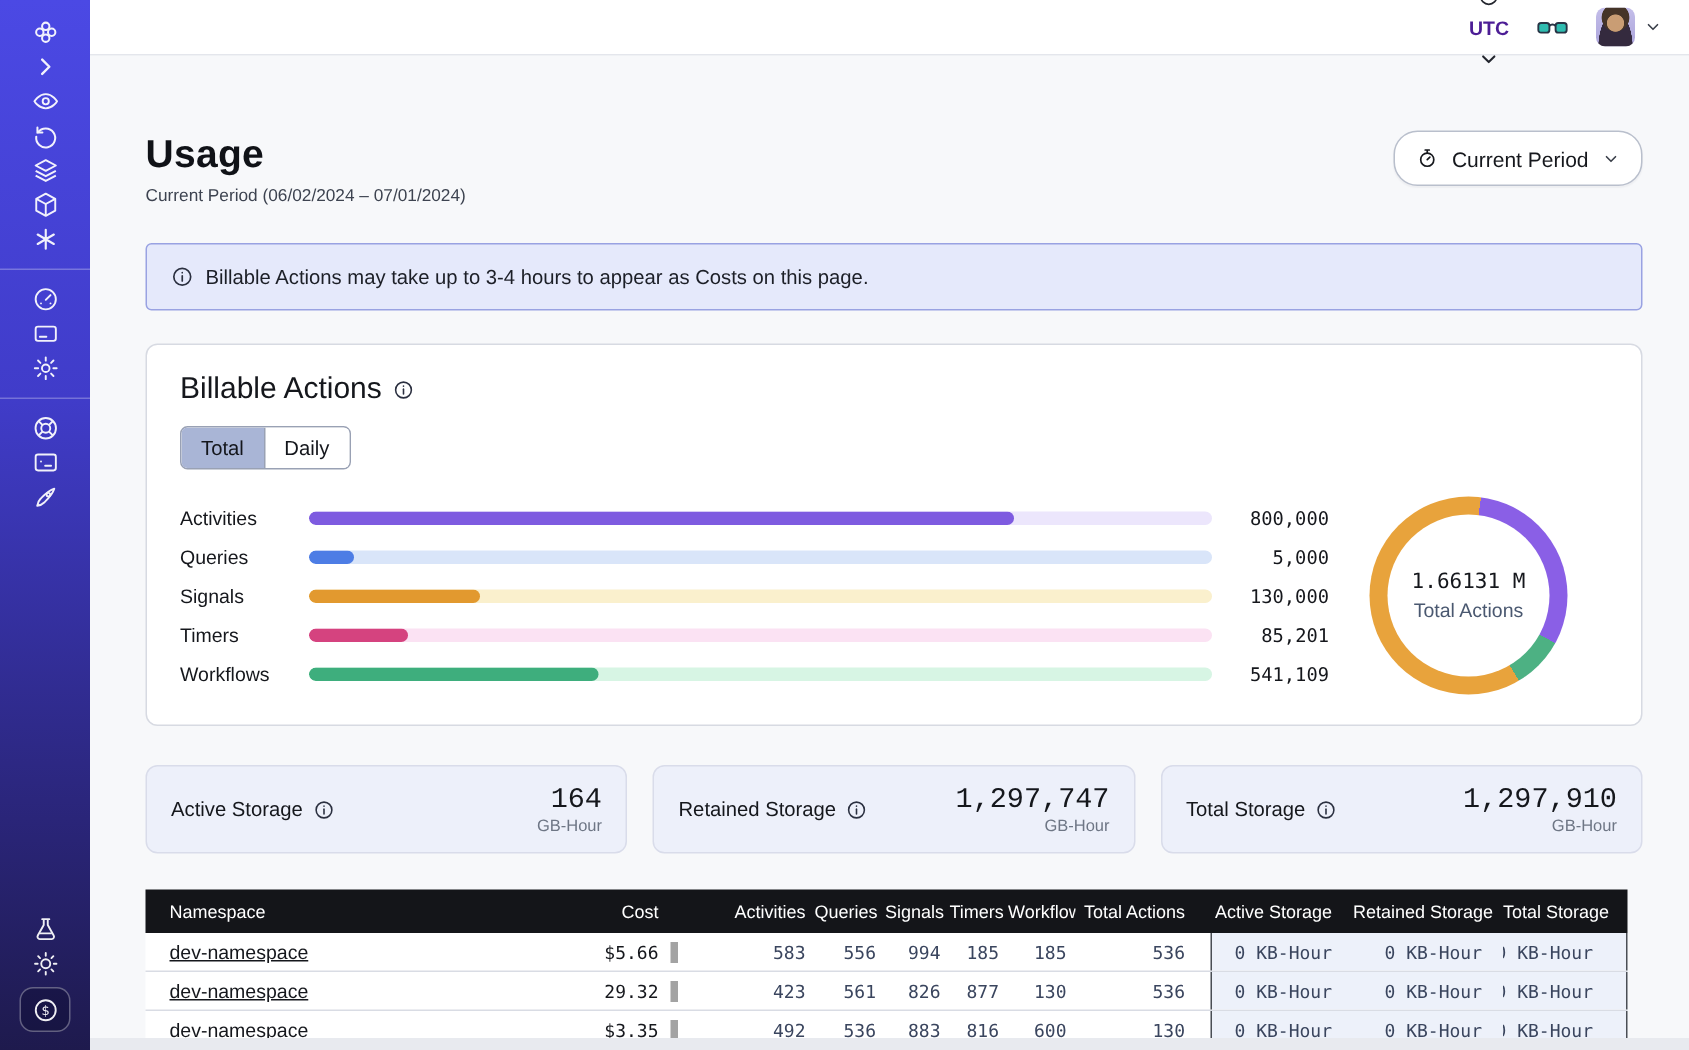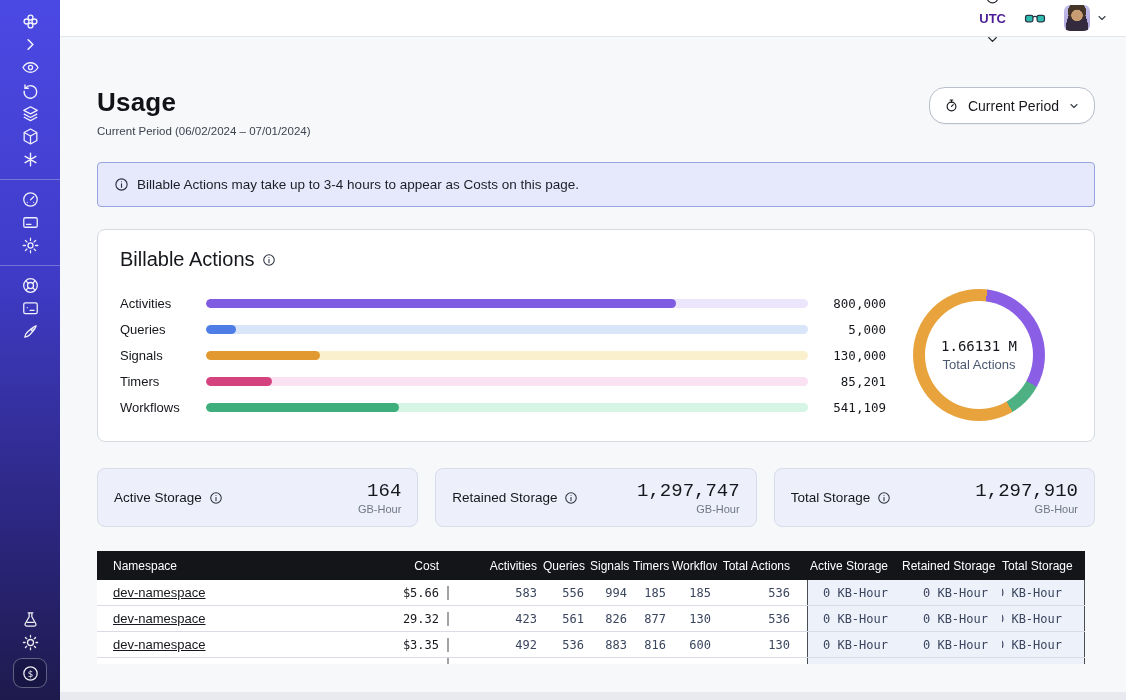--- a/index.html
+++ b/index.html
@@ -81,21 +81,21 @@
   .cell { text-align:right; white-space:nowrap; overflow:hidden; }
   .c-ns { text-align:left; padding-left:16px; font-size:13px; }
   .thead .c-ns { font-size:12px; }
   .c-cost { padding-right:8px; }
   .c-act { padding-right:6px; }
   .c-q, .c-sig, .c-tim, .c-wf { padding-right:6px; }
   .c-ta { padding-right:17px; }
   .c-as { padding-right:14px; }
   .c-rs { padding-right:14px; }
   .c-ts { padding-right:22px; }
-  .tbody-row .c-act { border-left:2px solid #a3a3a3;padding-left:30px; }
+  .tbody-row .c-act { border-left:5px solid #a3a3a3;padding-left:30px; }
   .tbody-row .c-as { border-left:1px solid #4a4e55; }
   .tbody-row .c-ts { border-right:1px solid #4a4e55; }
   .tbody-row .c-as, .tbody-row .c-rs, .tbody-row .c-ts { background:#edf1fa; height:100%; display:flex; align-items:center; justify-content:flex-end; }
   .num { font-family:"DejaVu Sans Mono", monospace; color:#3a455e; }
   .cost-num { font-family:"DejaVu Sans Mono", monospace; color:#15171c; }
   .ns-link { color:#15171c; text-decoration:underline; cursor:pointer; }
   .partial { height:6px; border-bottom:none; overflow:hidden; }
 
   .hscrollbar { position:absolute; left:60px; right:0; bottom:0; height:8px; background:#e8eaef; z-index:6; }
 </style>
@@ -262,20 +262,24 @@
   </div>
 
   <section class="card">
     <div class="card-title">
       <span>Billable Actions</span>
       <svg class="info-ic" style="width:14px;height:14px" viewBox="0 0 24 24" fill="none" stroke="currentColor" stroke-width="1.8" stroke-linecap="round">
           <circle cx="12" cy="12" r="9"></circle>
           <path d="M12 11v5.5"></path>
           <path d="M12 7.6h.01"></path>
         </svg>
+    </div>
+    <div class="segmented">
+      <button class="seg active">Total</button>
+      <button class="seg">Daily</button>
     </div>
     <div class="chart-area">
       <div class="bars" id="bars">
           <div class="bar-row">
             <span class="bar-label">Activities</span>
             <span class="bar-track" style="background:#ece6fc">
               <span class="bar-fill" style="width:78%;background:#7e5be0"></span>
             </span>
             <span class="bar-value">800,000</span>
           </div>

